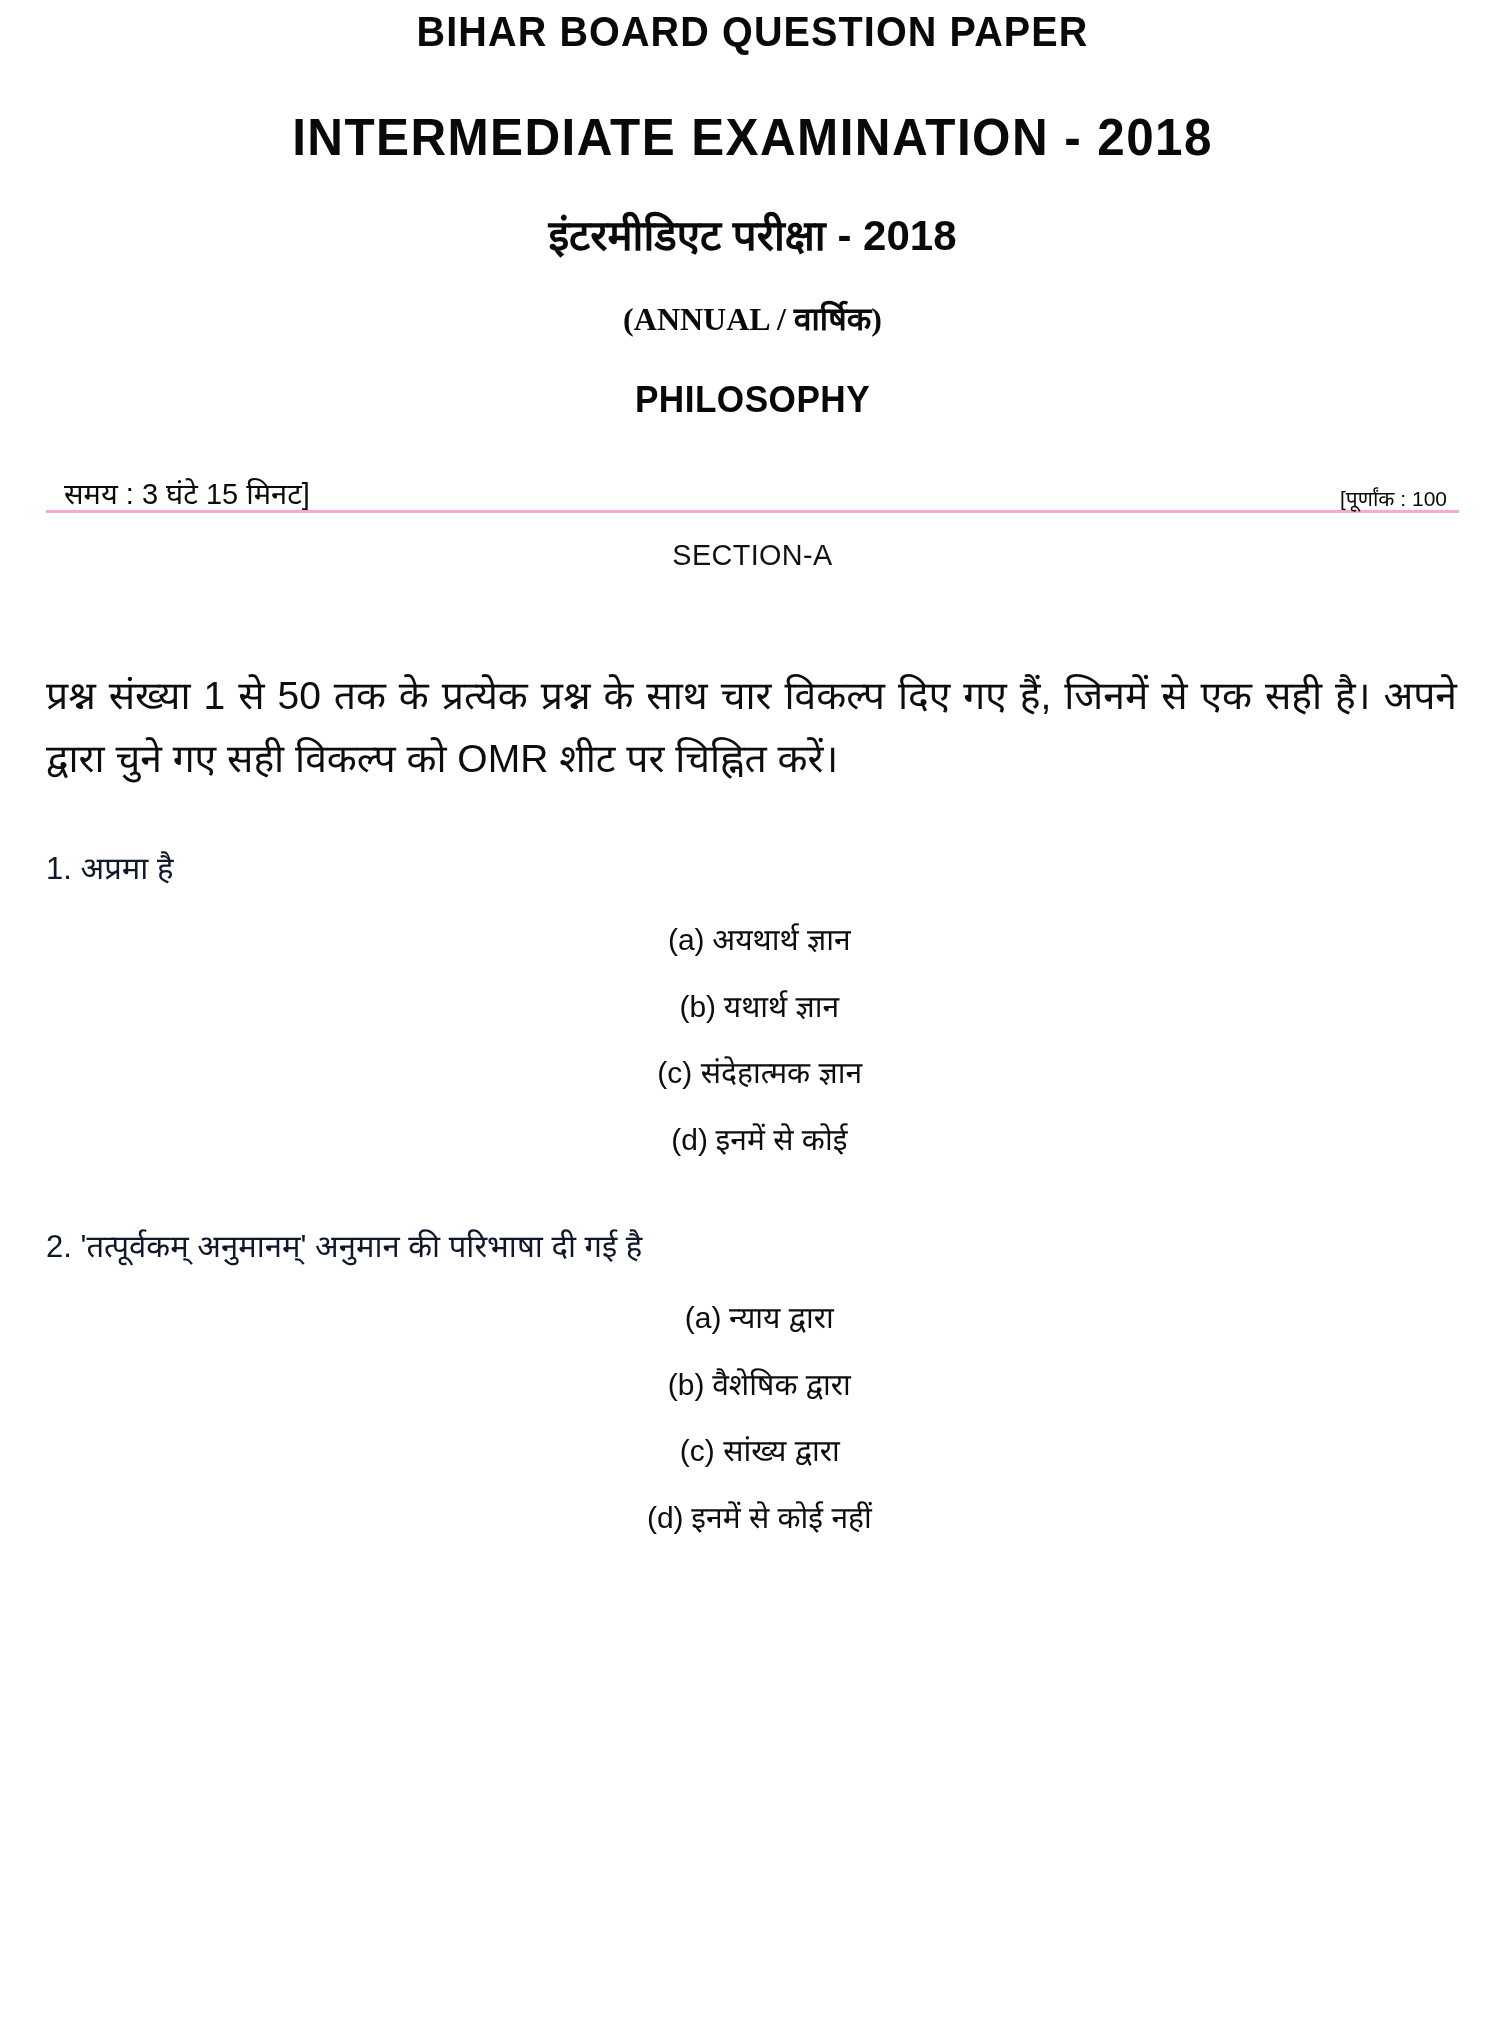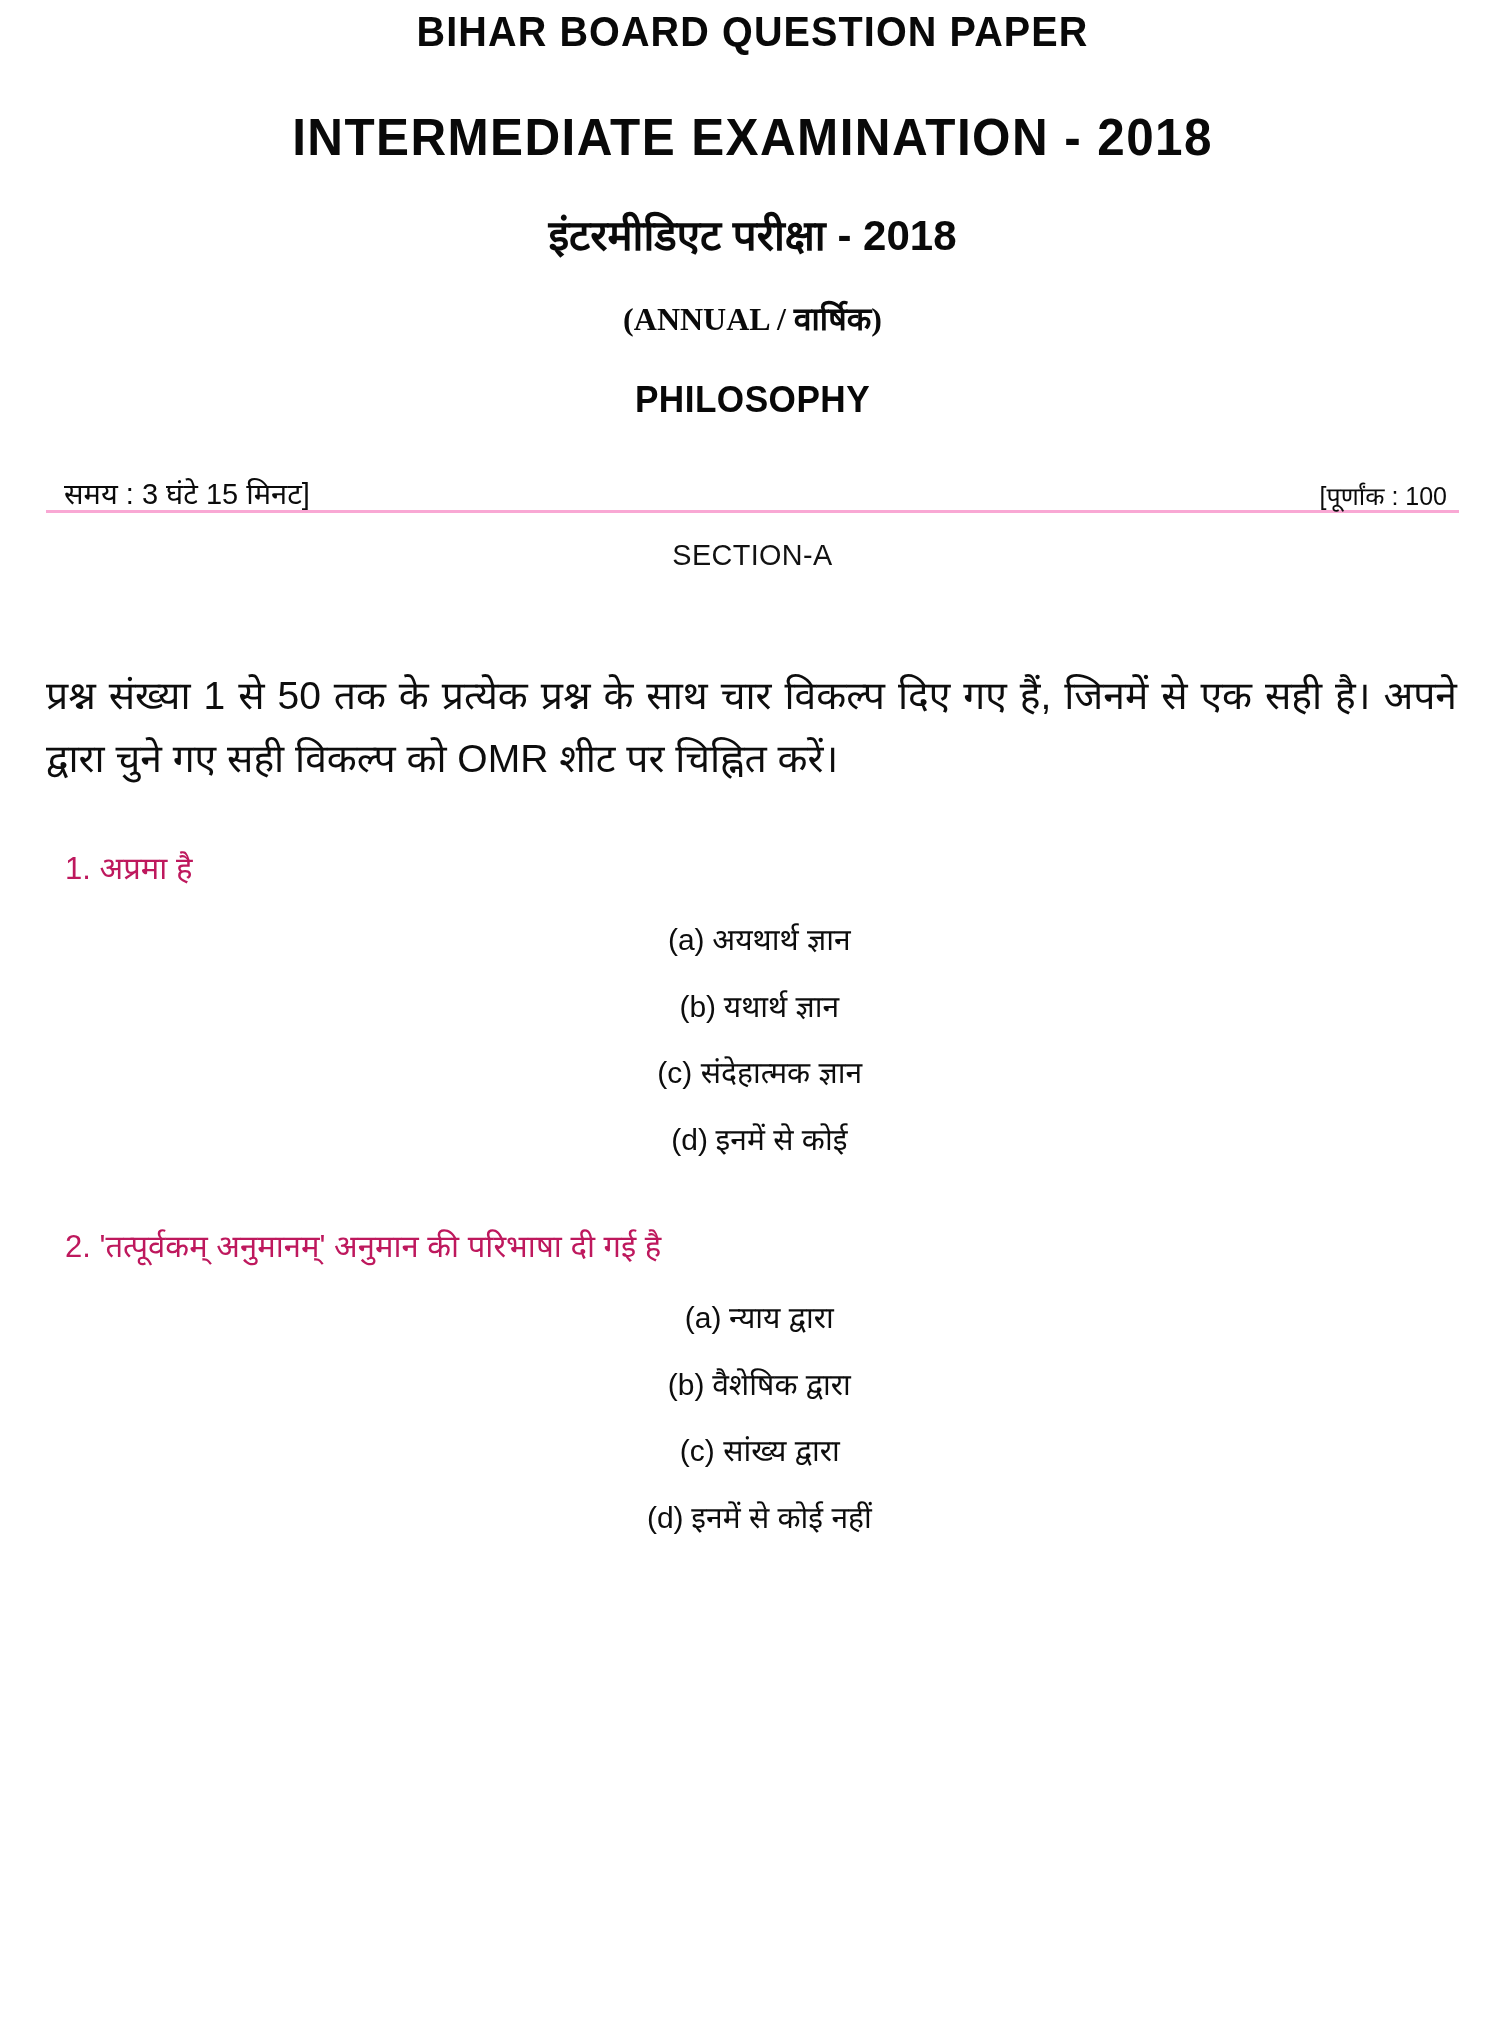--- a/index.html
+++ b/index.html
@@ -89,21 +89,21 @@
     left: 18px;
     bottom: 1px;
     font-size: 29px;
     line-height: 1;
     white-space: nowrap;
   }
   .meta-right {
     position: absolute;
     right: 12px;
     bottom: 1px;
-    font-size: 25px;
+    font-size: 21px;
     line-height: 1;
     white-space: nowrap;
     margin-top: 30px;
   }
 
   
   .section-label {
     text-align: center;
     font-size: 30px;
     letter-spacing: 0.4px;
@@ -128,22 +128,21 @@
   .questions {
     margin-top: 58px;
   }
   .question-block {
     margin-bottom: 66px;
   }
   .question-text {
     font-size: 31px;
     line-height: 1.35;
     margin-bottom: 30px;
-    color: #be185d;
-    margin-left: 19px;
+    color: #0f172a;
   }
   .option-row {
     font-size: 30px;
     line-height: 1.35;
     margin-bottom: 26px;
     padding-left: 6px;
     color: #0d0d0d;
     text-align: center;
   }
   .option-row .opt-label {

